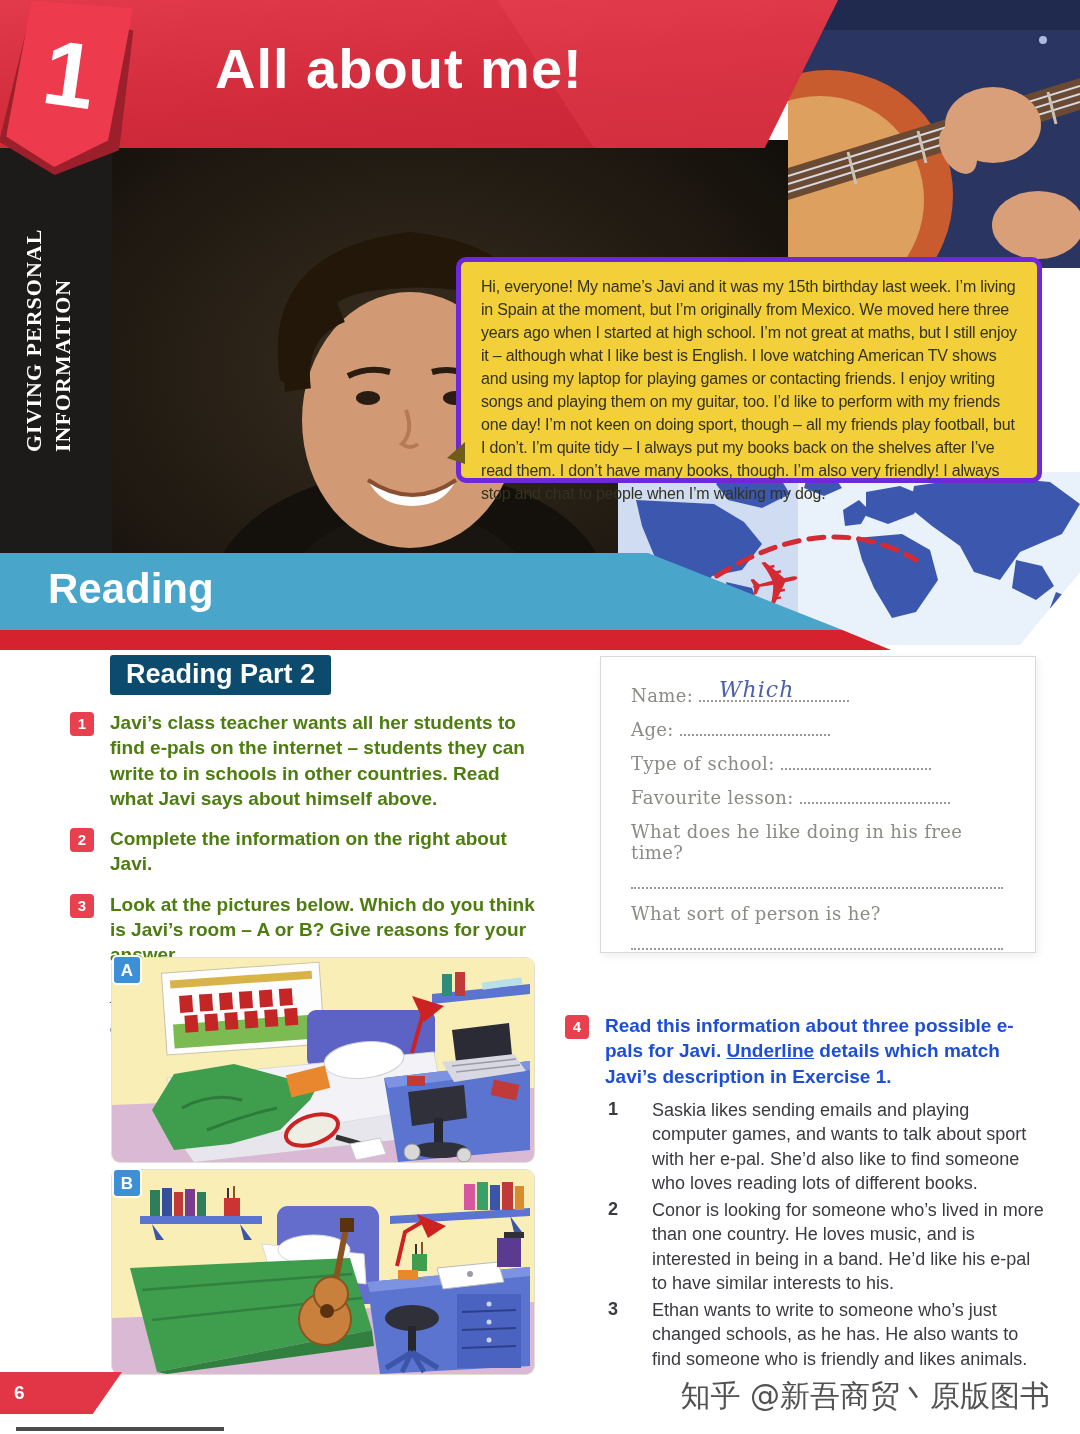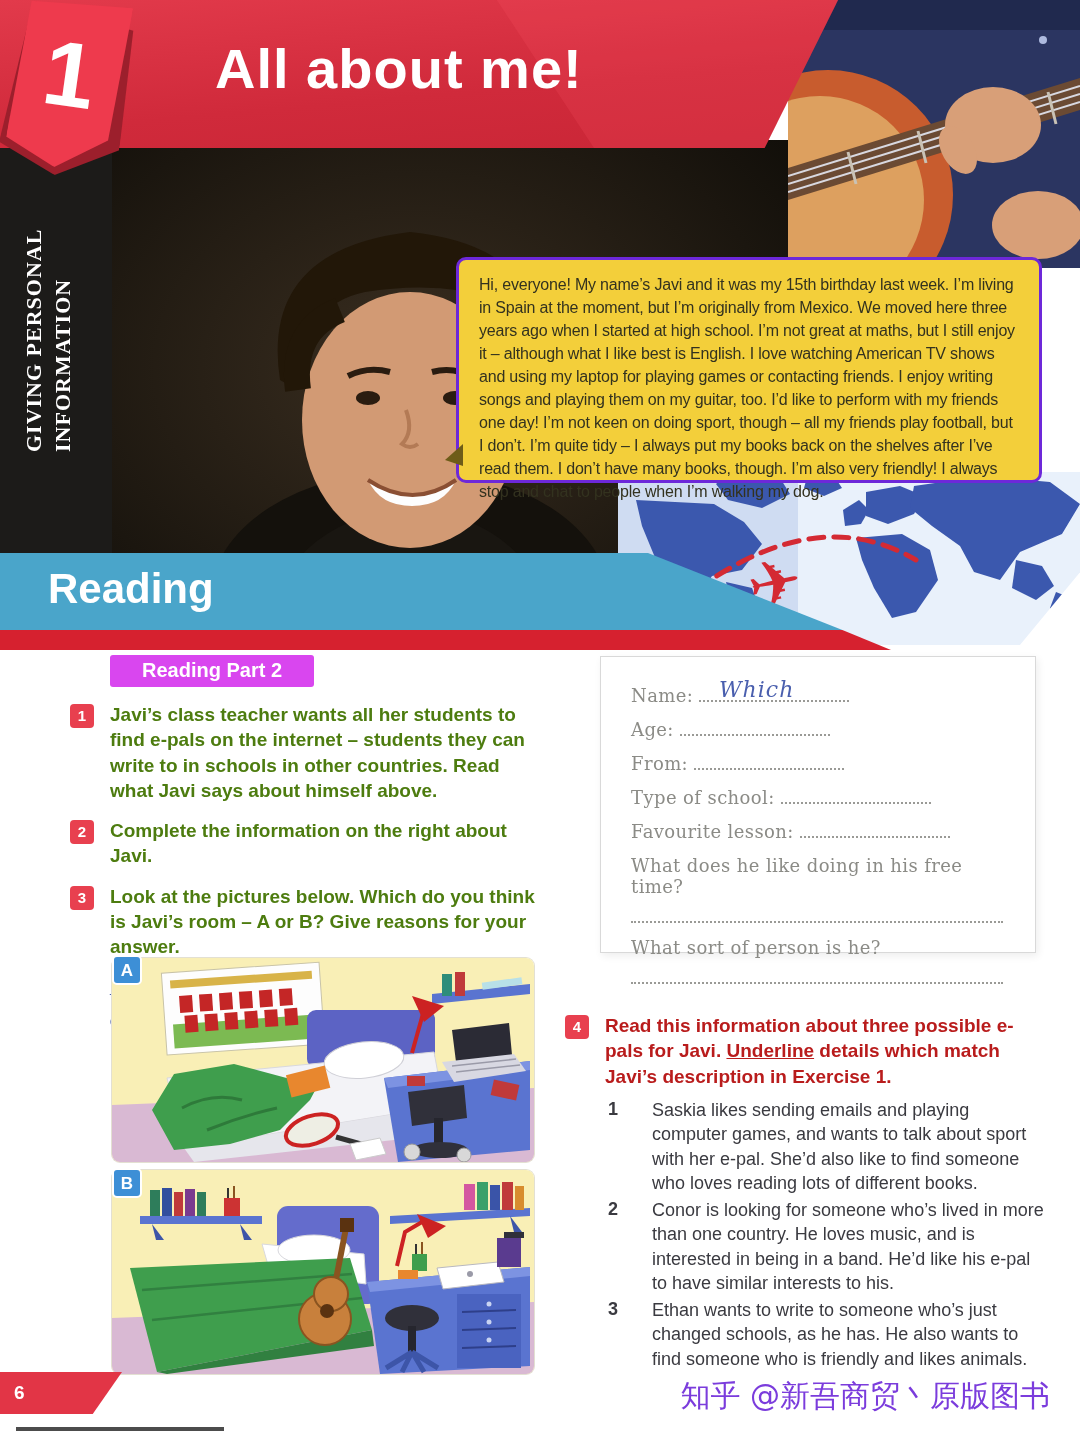--- a/index.html
+++ b/index.html
@@ -28,42 +28,42 @@
                   color:#ffffff; letter-spacing:1px; }
   .unit-flag-shadow { position:absolute; left:8px; top:4px; width:120px; height:172px; background:#9c1f2c;
             clip-path:polygon(10% 2%,96% 10%,100% 80%,50% 100%,0 86%); transform:rotate(9deg); }
   .unit-flag { position:absolute; left:14px; top:0px; width:108px; height:168px; background:#ee3a4d;
             clip-path:polygon(6% 4%,100% 0,94% 80%,48% 100%,0 86%); transform:rotate(8deg); }
   .unit-number { position:absolute; left:44px; top:22px; font-size:92px; font-weight:bold; color:#ffffff;
                  transform:rotate(8deg); }
 
   
   .bubble { position:absolute; left:456px; top:257px; width:586px; height:226px;
-            background:#f3cf3a; border:3px solid #6d28d9; border-radius:10px;
+            background:#f3cf3a; border:5px solid #6d28d9; border-radius:10px;
             padding:13px 18px 10px 20px; color:#33321f; font-size:16px; line-height:1.44;
             letter-spacing:-0.2px; font-weight:500; z-index:6; }
   .bubble-tail { position:absolute; left:-14px; bottom:14px; width:0; height:0; z-index:7;
             border-top:16px solid transparent; border-bottom:6px solid transparent;
             border-right:18px solid #6e5c18; }
 
   
   .map { position:absolute; left:618px; top:472px; width:462px; height:173px; z-index:2;
          clip-path:polygon(0 0,100% 0,100% 58%,87% 100%,0 100%); }
 
   
   .reading-band { position:absolute; left:0; top:553px; width:1080px; height:77px; z-index:3;
         clip-path:polygon(0 0,60% 0,78% 100%,0 100%); background:#4aa5ca; }
   .reading-label { position:absolute; left:48px; top:12px; font-size:42px; font-weight:bold; color:#ffffff; }
   .red-stripe { position:absolute; left:0; top:630px; width:1080px; height:20px; z-index:3;
         clip-path:polygon(0 0,78% 0,82.5% 100%,0 100%); background:#d6212f; }
 
   
   .left-col { position:absolute; left:70px; top:655px; width:472px; }
-  .part-badge { display:inline-block; margin-left:40px; background:#d946ef; color:#ffffff;
-                font-weight:bold; font-size:20px; padding:4px 32px 5px; border-radius:3px; }
+  .part-badge { display:inline-block; margin-left:40px; background:#0c4a6e; color:#ffffff;
+                font-weight:bold; font-size:27px; padding:4px 16px 5px; border-radius:3px; }
   .ex-row { display:flex; margin-top:15px; }
   .num-badge { flex:0 0 24px; width:24px; height:24px; background:#e8404f; border-radius:4px;
                color:#fff; font-weight:bold; font-size:15px; text-align:center; line-height:24px;
                margin-right:16px; margin-top:2px; }
   .ex-text { font-size:19px; font-weight:bold; color:#4d7c0f; line-height:1.33; width:432px; }
   .handwriting { margin:14px 0 0 40px; width:420px; font-family:"DejaVu Serif", serif; font-style:italic;
                  color:#4a5fae; font-size:20px; line-height:1.55; letter-spacing:0.5px; }
 
   .pic-wrap { position:absolute; left:112px; width:422px; height:204px; border-radius:8px; overflow:hidden;
               box-shadow:0 0 0 1px #e3e0d2; }
@@ -79,32 +79,32 @@
                padding:28px 28px 0 30px; font-family:"DejaVu Serif", serif; color:#8b8b86;
                font-size:18px; letter-spacing:0.4px; }
   .field-row { margin-bottom:13px; white-space:nowrap; position:relative; }
   .dots { display:inline-block; width:150px; border-bottom:2px dotted #9a9a96; height:15px; }
   .dots-wide { display:block; width:372px; border-bottom:2px dotted #9a9a96; height:16px; margin:10px 0 14px; }
   .hand-value { position:absolute; left:88px; top:-8px; font-style:italic; color:#4a5fae;
                 font-size:22px; letter-spacing:1px; }
   .q-label { margin-top:4px; }
 
   .ex4-row { position:absolute; left:565px; top:1013px; width:486px; display:flex; }
-  .ex4-text { font-size:19px; font-weight:bold; color:#b91c1c; line-height:1.34; width:440px; }
+  .ex4-text { font-size:19px; font-weight:bold; color:#1d4ed8; line-height:1.34; width:440px; }
   .ex4-text .ul { text-decoration:underline; }
   .epal-list { position:absolute; left:608px; top:1098px; width:438px; }
   .epal-item { display:flex; margin-bottom:2px; }
   .epal-num { flex:0 0 20px; font-weight:bold; font-size:18px; color:#3a3a40; padding-top:1px; }
   .epal-text { font-size:18px; color:#3a3a40; line-height:1.36; width:412px; margin-left:24px; }
 
   
   .page-num-flag { position:absolute; left:0; top:1372px; width:122px; height:42px; background:#e23546;
                    clip-path:polygon(0 0,100% 0,76% 100%,0 100%); }
   .page-num { position:absolute; left:14px; top:10px; color:#ffffff; font-weight:bold; font-size:19px; }
-  .watermark { position:absolute; right:30px; top:1376px; font-size:30px; color:#6d28d9; opacity:0.9;
+  .watermark { position:absolute; right:30px; top:1376px; font-size:30px; color:#404040; opacity:0.9;
                text-shadow:1px 1px 0 #ffffff; font-family:"DejaVu Sans", sans-serif; }
   .scan-line { position:absolute; left:16px; top:1427px; width:208px; height:4px; background:#4c4c4c; }
 </style>
 </head>
 <body>
 
 <div class="page">
 
   <div class="boy-photo">
     <svg width="680" height="508" viewBox="0 0 680 508">
@@ -342,24 +342,20 @@
     <div class="field-row">
       <span>Name:</span>
       <span class="dots"></span>
       <span class="hand-value">Which</span>
     </div>
     <div class="field-row">
       <span>Age:</span>
       <span class="dots"></span>
     </div>
     <div class="field-row">
-      <span>From:</span>
-      <span class="dots"></span>
-    </div>
-    <div class="field-row">
       <span>Type of school:</span>
       <span class="dots"></span>
     </div>
     <div class="field-row">
       <span>Favourite lesson:</span>
       <span class="dots"></span>
     </div>
     <div class="q-label">What does he like doing in his free time?</div>
     <span class="dots-wide"></span>
     <div class="q-label">What sort of person is he?</div>

